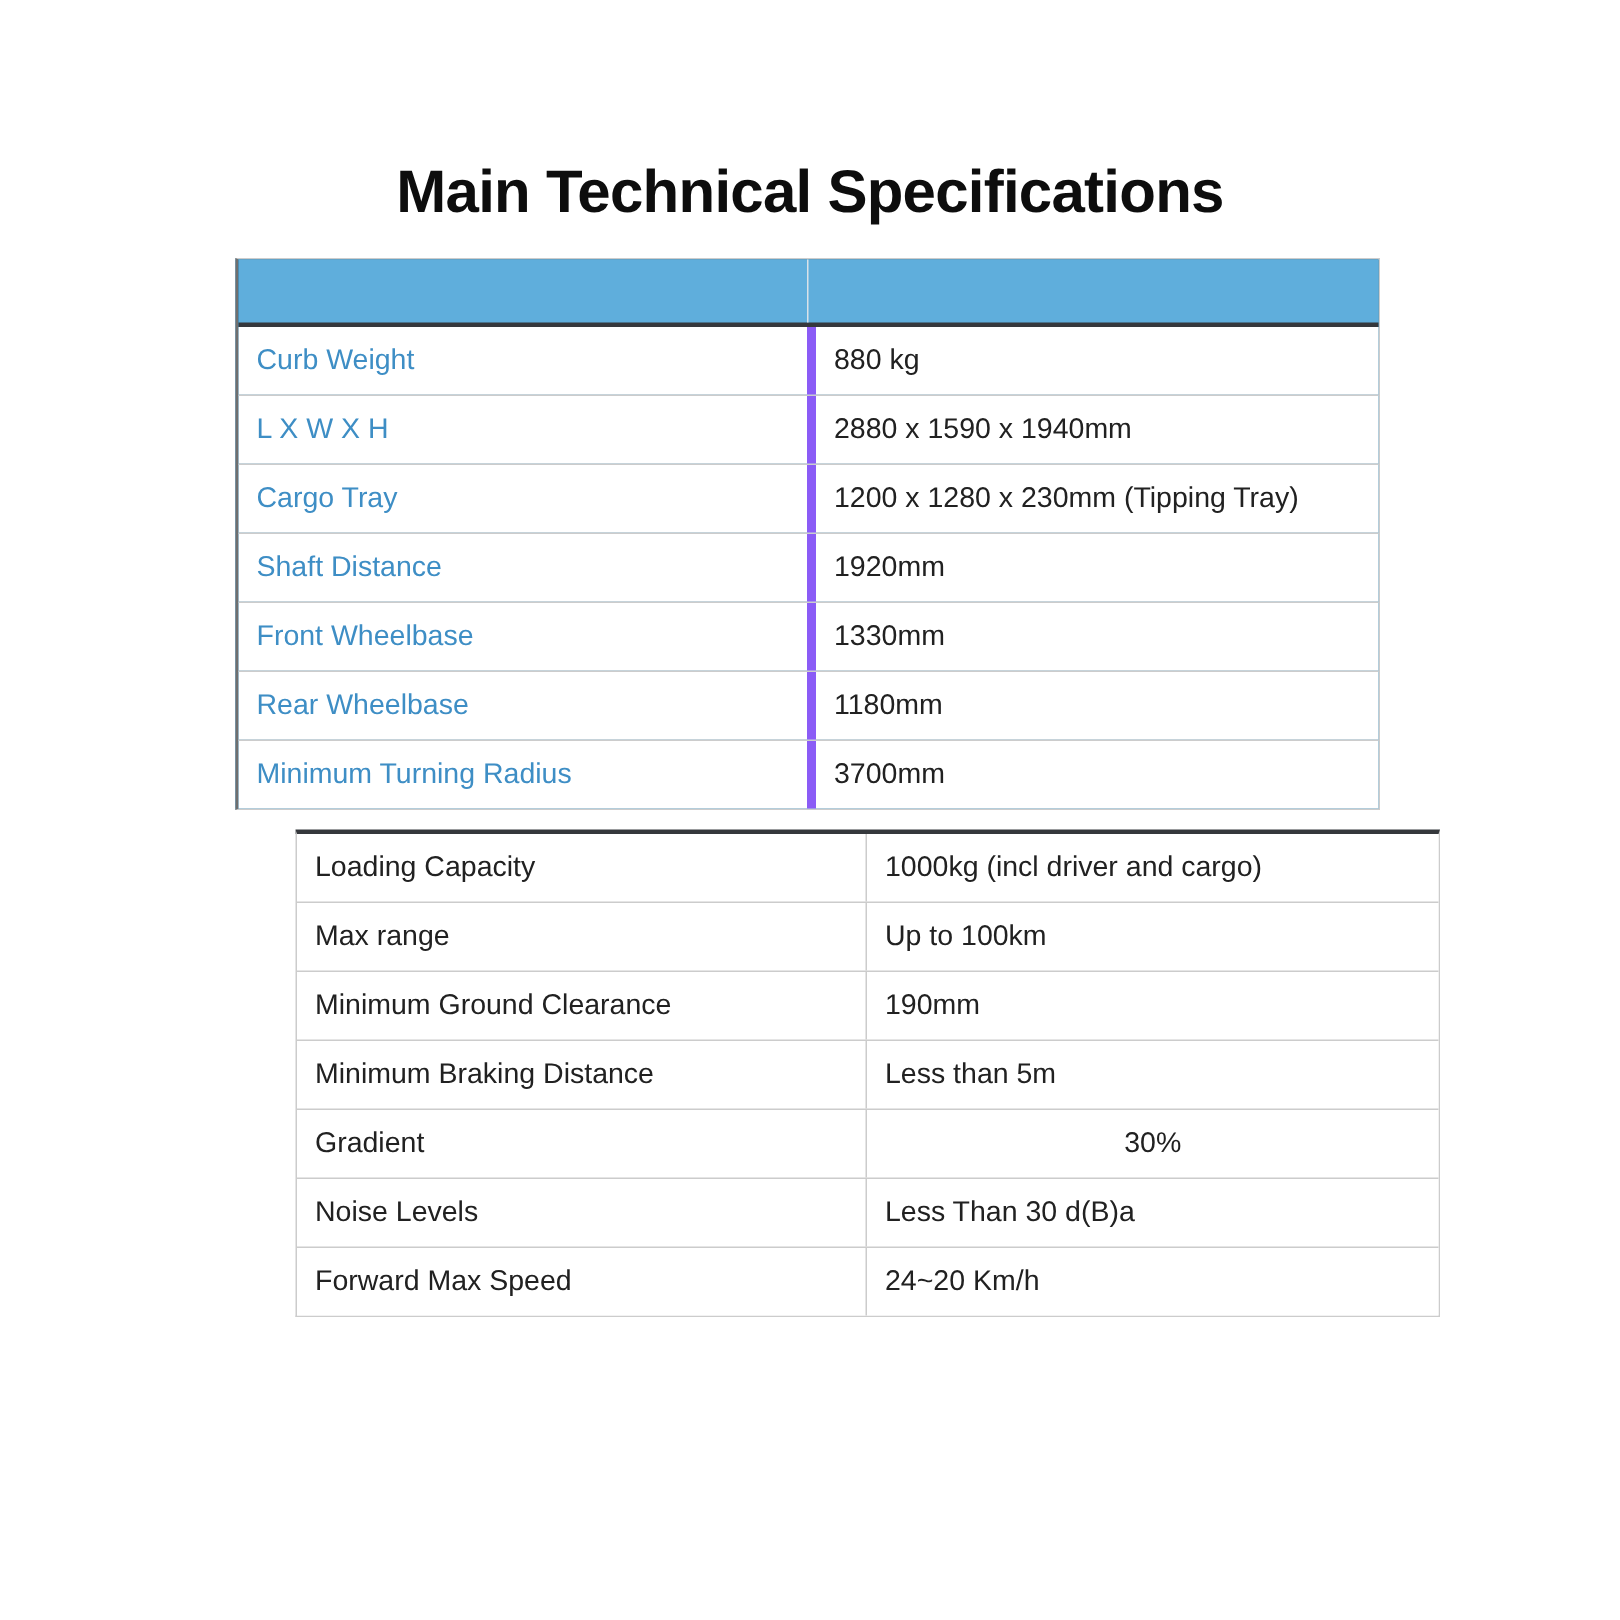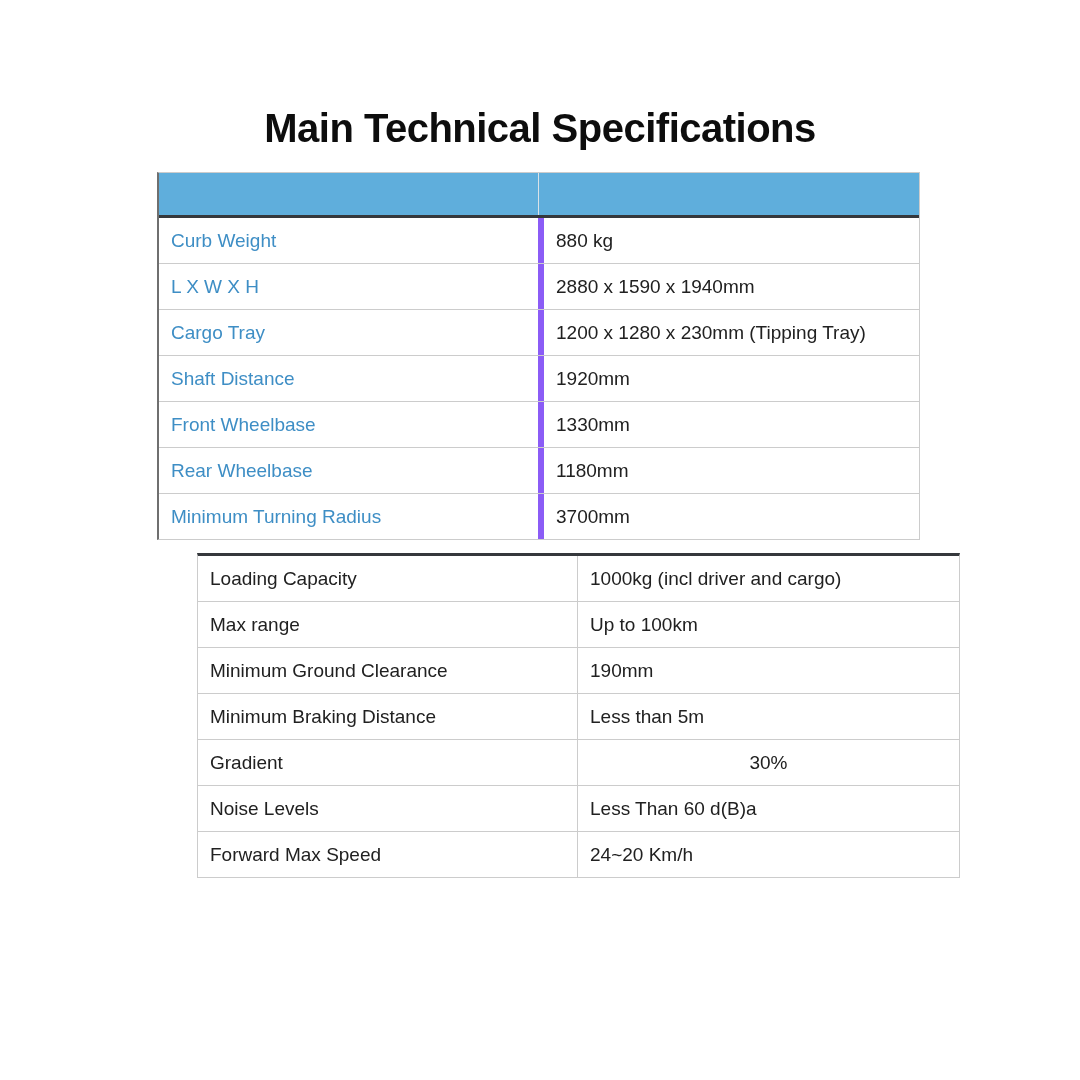--- a/index.html
+++ b/index.html
@@ -141,21 +141,21 @@
         <div class="row">
           <div class="cell label">Minimum Braking Distance</div>
           <div class="cell value">Less than 5m</div>
         </div>
         <div class="row">
           <div class="cell label">Gradient</div>
           <div class="cell value center">30%</div>
         </div>
         <div class="row">
           <div class="cell label">Noise Levels</div>
-          <div class="cell value">Less Than 60 d(B)a</div>
+          <div class="cell value">Less Than 30 d(B)a</div>
         </div>
         <div class="row">
           <div class="cell label">Forward Max Speed</div>
           <div class="cell value">24~20 Km/h</div>
         </div>
       </div>
   </div>
 
 </div>
 

